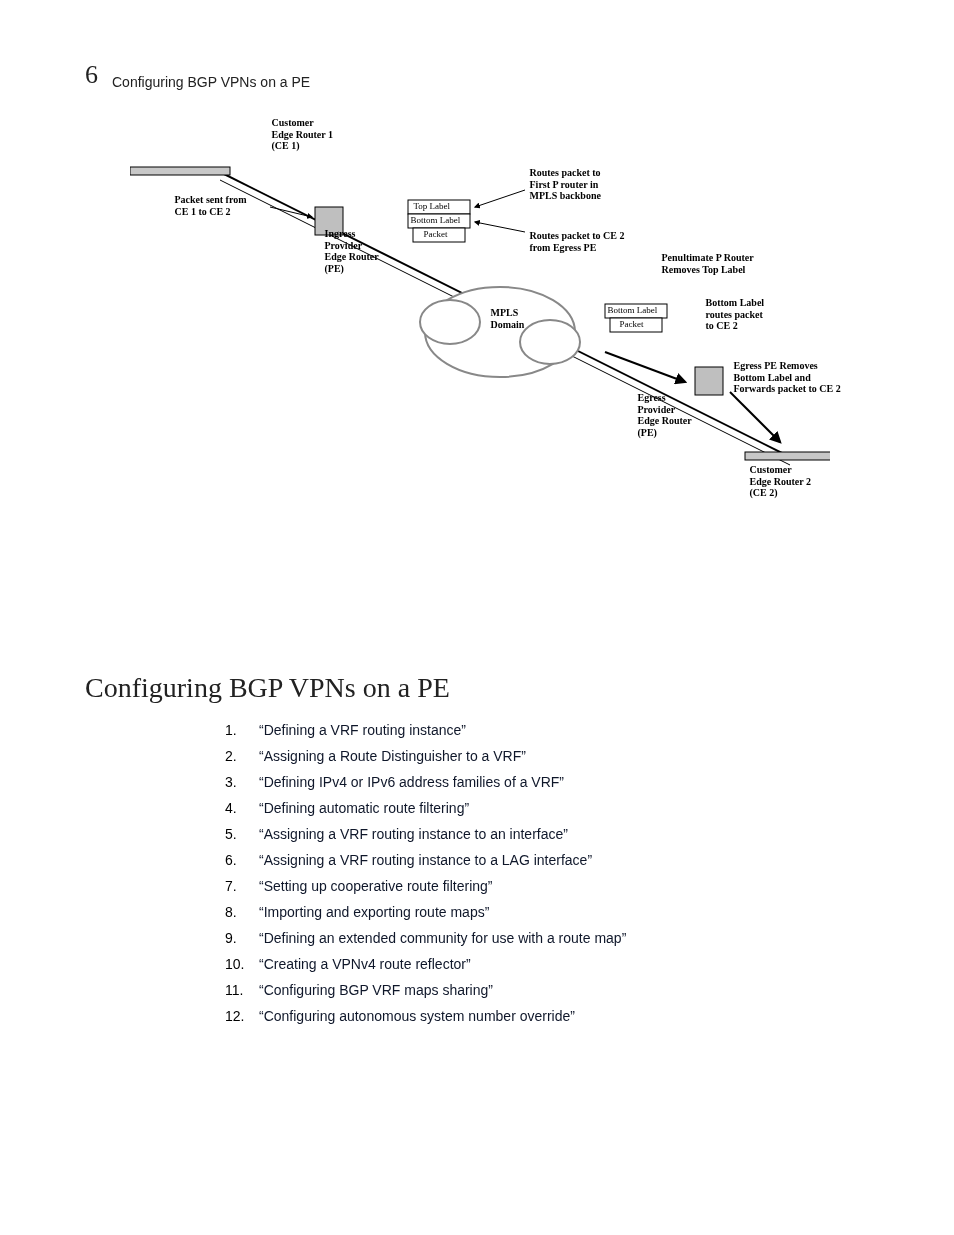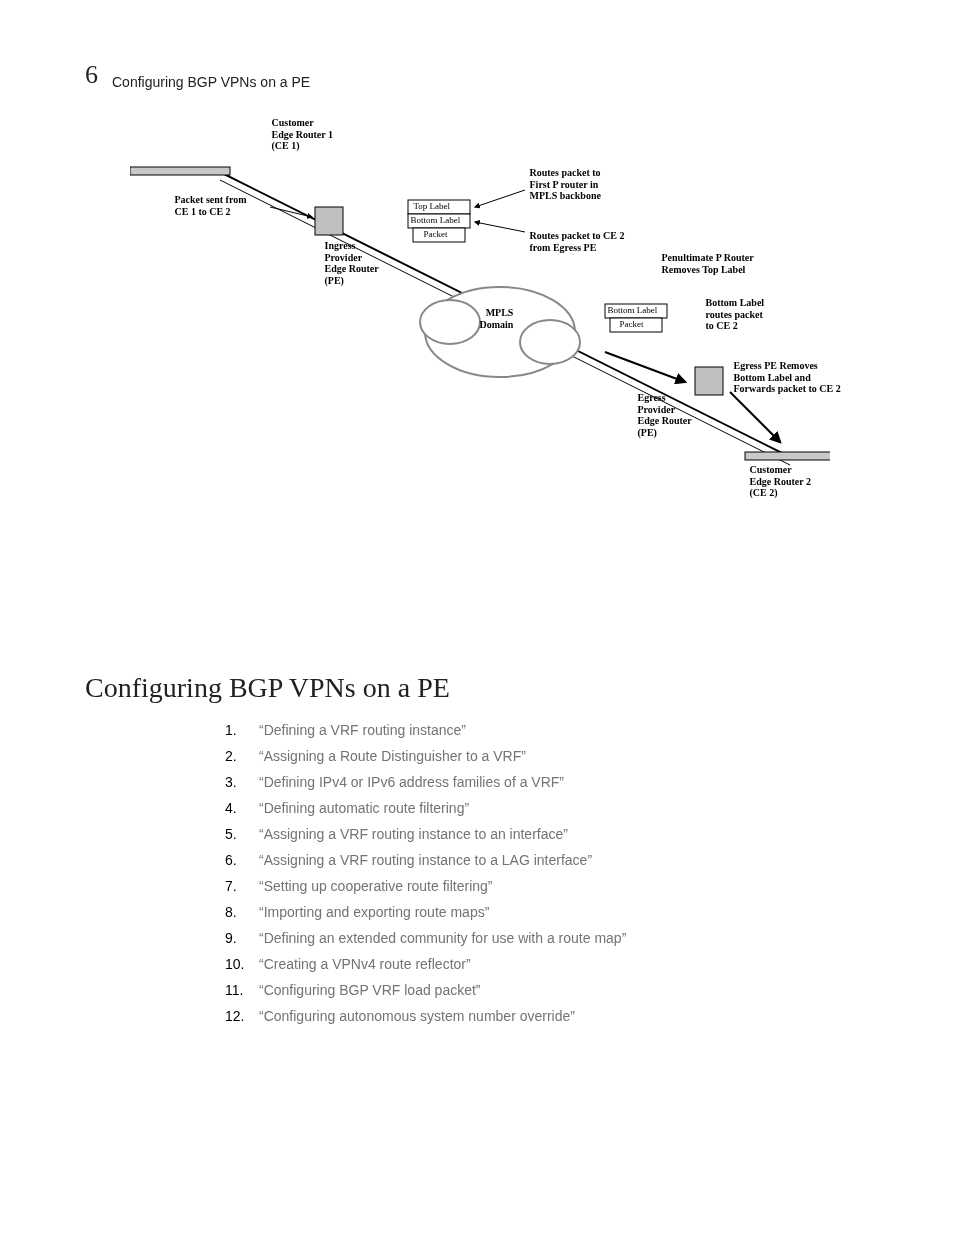--- a/index.html
+++ b/index.html
@@ -8,21 +8,21 @@
 .running-head .chap{font-size:26px;font-weight:400;font-family:Georgia,serif}
 .running-head .title{font-size:14px;color:#222}
 .figure{margin:0 auto 140px auto;width:700px;height:420px;position:relative;font-family:Liberation Serif, serif;font-size:10px;font-weight:bold;color:#000}
 .figure .lbl{position:absolute;white-space:pre;line-height:1.15}
 .h1{font-family:Georgia,'Times New Roman',serif;font-size:28px;font-weight:400;margin:0 0 18px 0}
 .body-indent{margin-left:140px}
 .intro{font-size:14px;line-height:1.35;margin:0 0 14px 0;color:#222}
 ol.steps{margin:0;padding:0;list-style:none;counter-reset:step}
 ol.steps li{counter-increment:step;font-size:14px;margin:0 0 10px 0;display:flex;gap:12px}
 ol.steps li::before{content:counter(step)".";min-width:22px;color:#000;font-weight:400}
-ol.steps li a{color:#737373;text-decoration:none}
+ol.steps li a{color:#0f172a;text-decoration:none}
 ol.steps li a::before{content:"\201C"}
 ol.steps li a::after{content:"\201D"}
 svg{position:absolute;top:0;left:0}
 </style>
 </head>
 <body>
 
 <div class="page">
   <div class="running-head">
     <span class="chap">6</span>
@@ -66,33 +66,33 @@
       <line x1="395" y1="120" x2="345" y2="110" stroke="#000" marker-end="url(#arr)"></line>
       <line x1="475" y1="240" x2="555" y2="270" stroke="#000" stroke-width="2" marker-end="url(#arr)"></line>
       <line x1="600" y1="280" x2="650" y2="330" stroke="#000" stroke-width="2" marker-end="url(#arr)"></line>
     </svg>
 
     <span class="lbl" style="left:142px;top:5px">Customer
 Edge Router 1
 (CE 1)</span>
     <span class="lbl" style="left:45px;top:82px">Packet sent from
 CE 1 to CE 2</span>
-    <span class="lbl" style="left:195px;top:128px">Ingress
+    <span class="lbl" style="left:195px;top:116px">Ingress
 Provider
 Edge Router
 (PE)</span>
     <span class="lbl" style="left:284px;top:89px;font-weight:normal;font-size:9px">Top Label</span>
     <span class="lbl" style="left:281px;top:103px;font-weight:normal;font-size:9px">Bottom Label</span>
     <span class="lbl" style="left:294px;top:117px;font-weight:normal;font-size:9px">Packet</span>
     <span class="lbl" style="left:400px;top:55px">Routes packet to
 First P router in
 MPLS backbone</span>
     <span class="lbl" style="left:400px;top:118px">Routes packet to CE 2
 from Egress PE</span>
-    <span class="lbl" style="left:350px;top:195px;text-align:right">MPLS
+    <span class="lbl" style="left:361px;top:195px;text-align:left">MPLS
 Domain</span>
     <span class="lbl" style="left:532px;top:140px">Penultimate P Router
 Removes Top Label</span>
     <span class="lbl" style="left:478px;top:193px;font-weight:normal;font-size:9px">Bottom Label</span>
     <span class="lbl" style="left:490px;top:207px;font-weight:normal;font-size:9px">Packet</span>
     <span class="lbl" style="left:576px;top:185px">Bottom Label
 routes packet
 to CE 2</span>
     <span class="lbl" style="left:508px;top:280px">Egress
 Provider
@@ -134,20 +134,20 @@
       <li>
           <a href="#">Importing and exporting route maps</a>
         </li>
       <li>
           <a href="#">Defining an extended community for use with a route map</a>
         </li>
       <li>
           <a href="#">Creating a VPNv4 route reflector</a>
         </li>
       <li>
-          <a href="#">Configuring BGP VRF load packet</a>
+          <a href="#">Configuring BGP VRF maps sharing</a>
         </li>
       <li>
           <a href="#">Configuring autonomous system number override</a>
         </li>
     </ol>
   </div>
 </div>
 
 </body></html>

